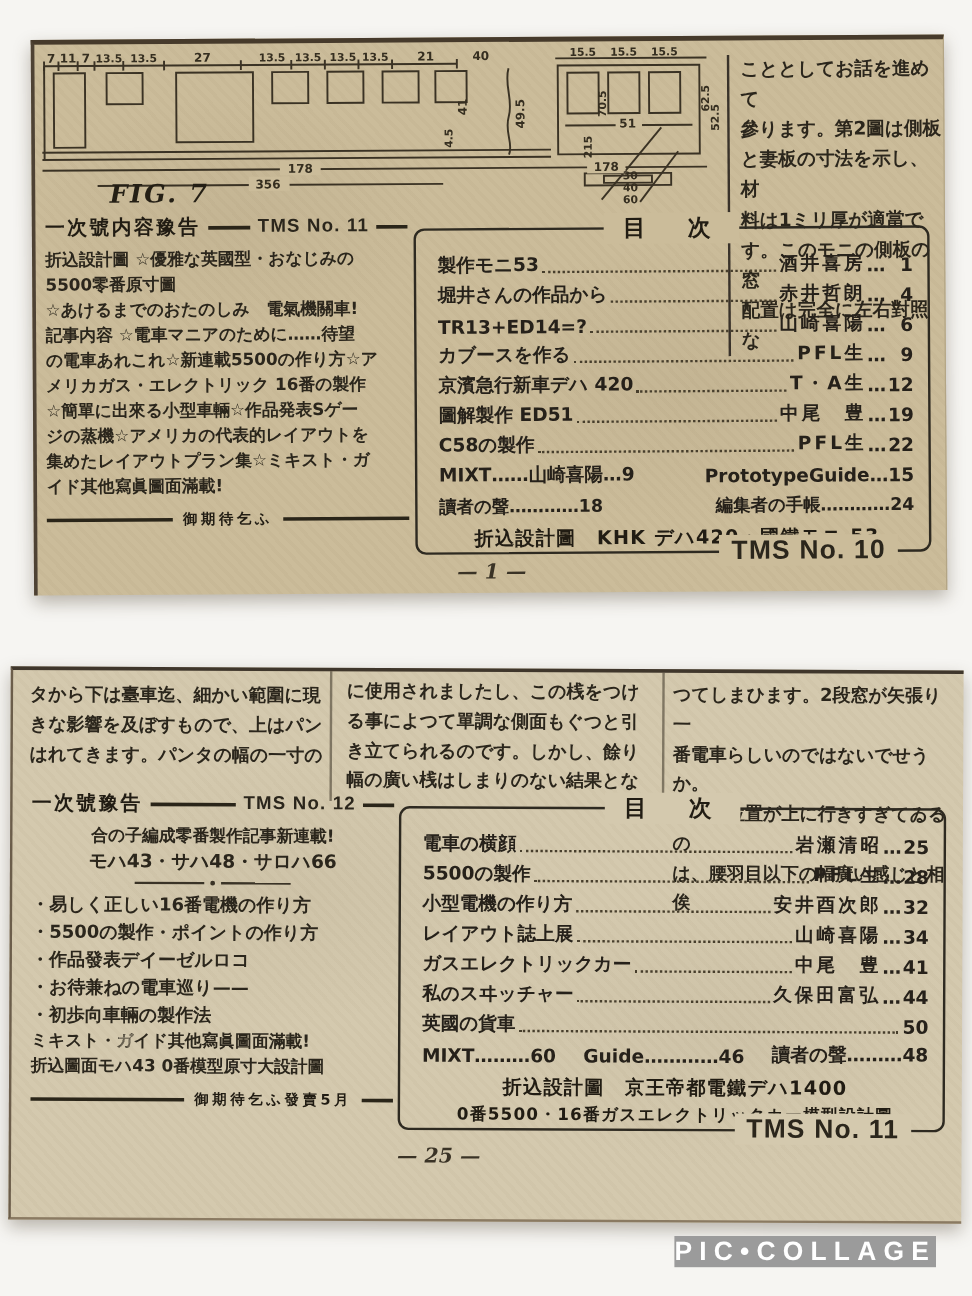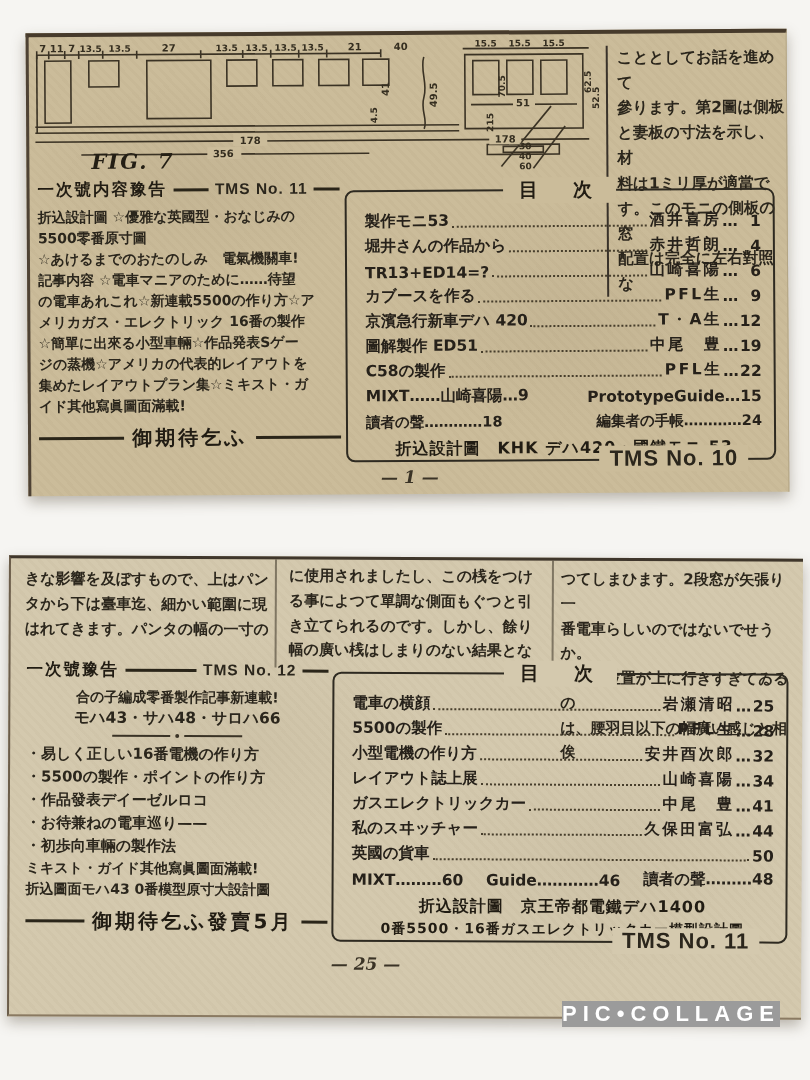--- a/index.html
+++ b/index.html
@@ -31,21 +31,21 @@
   .pv-head{display:flex;align-items:center;gap:6px;font-weight:800;}
   .pv-title{font-size:16.5px;letter-spacing:2px;white-space:nowrap;color:#211c13;}
   .pv-issue{font-family:"Liberation Sans",sans-serif;font-size:15.5px;font-weight:bold;
     letter-spacing:1px;white-space:nowrap;}
   .hline{height:3px;background:#2a2519;flex:1;}
   .hline.short{flex:0 0 26px;}
   .pv-body{margin-top:6px;font-size:14px;line-height:21px;}
   .pv-body .ctr{text-align:center;}
   .pv-body .big{font-size:15.5px;font-weight:800;}
   .pv-foot{display:flex;align-items:center;gap:8px;margin-top:8px;font-weight:800;}
-  .pv-foot .lbl{font-size:20px;letter-spacing:3px;white-space:nowrap;color:#211c13;}
+  .pv-foot .lbl{font-size:12px;letter-spacing:3px;white-space:nowrap;color:#211c13;}
   .mini-div{width:130px;margin:5px auto;display:flex;align-items:center;gap:5px;}
   .mini-div .ln{flex:1;height:1.5px;background:#3a3326;}
   .mini-div .dot{width:4px;height:4px;background:#3a3326;border-radius:50%;}
   .bullets{font-size:15px;line-height:23px;font-weight:700;margin-top:2px;}
   .tocbox{position:absolute;border:2.5px solid #2e2a21;border-radius:9px;}
   .toc-top{left:315px;top:155px;width:426px;height:268px;}
   .toc-bottom{left:322px;top:112px;width:452px;height:266px;}
   .toc-title{position:absolute;top:-14px;left:50%;transform:translateX(-50%);
     padding:0 16px;font-size:19px;font-weight:800;letter-spacing:8px;white-space:nowrap;color:#211c13;}
   .toc-top .toc-title{background:#cbbc9a;}
@@ -69,22 +69,22 @@
     font-size:17px;font-weight:600;color:#3a3326;}
   .pn-top{left:50%;top:432px;transform:translateX(-50%);}
   .pn-bottom{left:45%;top:394px;transform:translateX(-50%);}
   .bcol{position:absolute;font-size:15px;line-height:1.65;font-weight:600;}
   .bcol-left{left:14px;top:8px;width:252px;}
   .bcol-mid{left:278px;top:4px;width:258px;}
   .bcol-right{left:550px;top:6px;width:232px;}
   .vsep{position:absolute;width:1.5px;background:rgba(58,51,38,.55);}
   .vsep.v1{left:264px;top:0;height:108px;}
   .vsep.v2{left:541px;top:0;height:112px;}
-  .ribbon{position:absolute;left:546px;top:985px;width:250px;height:42px;
-    display:flex;align-items:flex-end;}
+  .ribbon{position:absolute;left:546px;top:1030px;width:250px;height:42px;
+    display:flex;align-items:flex-start;}
   .rib-end{width:18px;background:#989898;}
   .rib-end.left{clip-path:polygon(0 0,100% 50%,0 100%,35% 50%);margin-right:3px;}
   .rib-end.right{clip-path:polygon(100% 0,65% 50%,100% 100%,0 50%);margin-left:3px;}
   .rib-body{flex:1;background:#9b9b9b;color:#fff;display:flex;align-items:center;justify-content:center;
     font-family:"Liberation Sans",sans-serif;font-size:22px;font-weight:bold;letter-spacing:6px;}
   svg text{fill:#352e20;font-family:"DejaVu Sans",sans-serif;font-size:10px;font-weight:bold;}
   svg text.f9{font-size:9px;}
 </style>
 </head>
 <body>
@@ -269,22 +269,22 @@
     </div>
 
     <div class="pagenum pn-top">— 1 —</div>
   </div>
 
   <div class="photo bottom-photo">
     <div class="vsep v1"></div>
     <div class="vsep v2"></div>
 
     <div class="bcol bcol-left">
+      <div>タから下は臺車迄、細かい範圍に現</div>
       <div>きな影響を及ぼすもので、上はパン</div>
-      <div>タから下は臺車迄、細かい範圍に現</div>
       <div>はれてきます。パンタの幅の一寸の</div>
     </div>
     <div class="bcol bcol-mid">
       <div>に使用されましたし、この桟をつけ</div>
       <div>る事によつて單調な側面もぐつと引</div>
       <div>き立てられるのです。しかし、餘り</div>
       <div>幅の廣い桟はしまりのない結果とな</div>
     </div>
     <div class="bcol bcol-right">
       <div>つてしまひます。2段窓が矢張り一</div>

